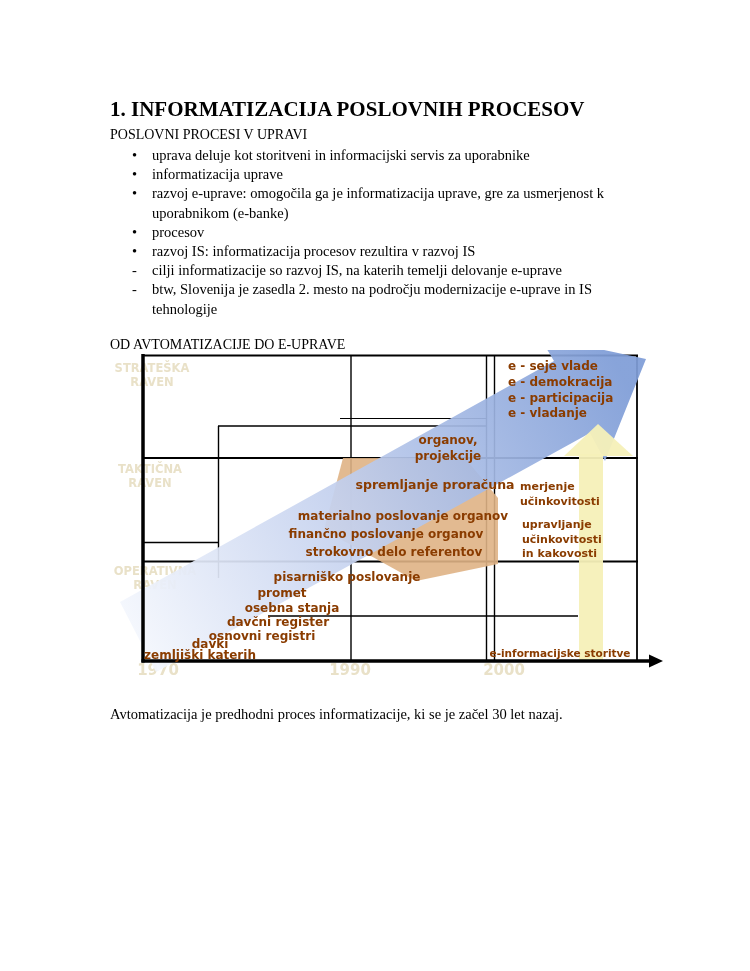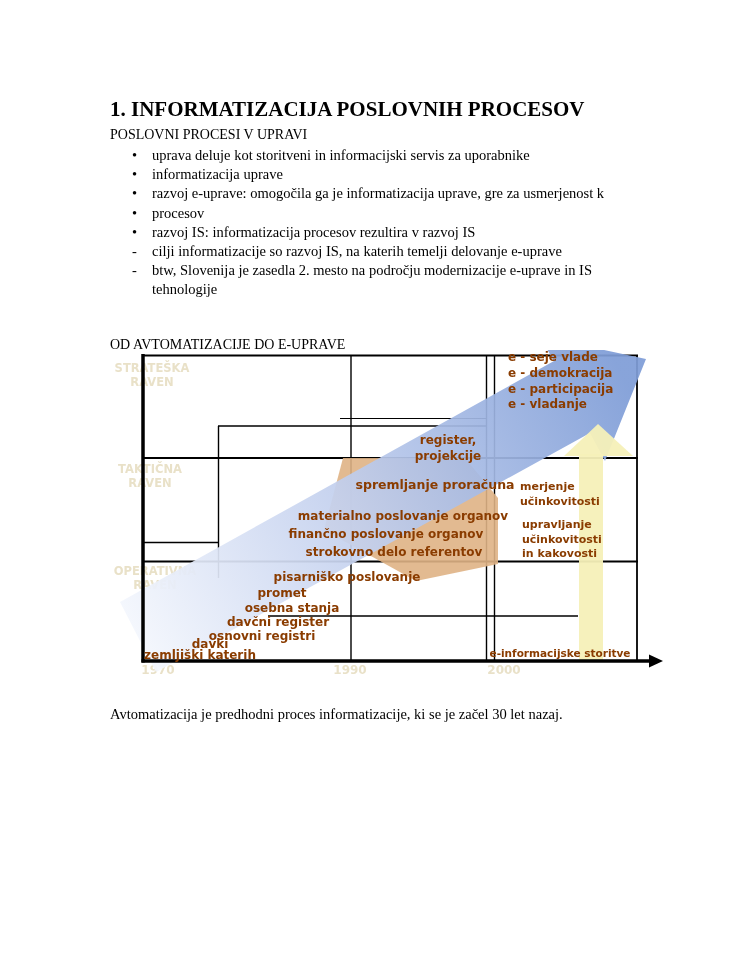--- a/index.html
+++ b/index.html
@@ -14,21 +14,21 @@
   .ln{white-space:nowrap;}
   .closing{left:110px;top:706px;font-size:14.5px;white-space:nowrap;}
 
   .diagram{left:110px;top:350px;width:555px;height:345px;}
   .diagram svg{position:absolute;left:0;top:0;z-index:2;}
   .cream,.dl{position:absolute;font-family:"DejaVu Sans","Liberation Sans",sans-serif;
              font-weight:bold;white-space:nowrap;}
   .cream{color:#e9e1c8;z-index:1;font-size:11.5px;line-height:13.5px;text-align:center;}
   .dl{color:#8a3c00;z-index:3;font-size:12px;line-height:14px;}
   .c{transform:translateX(-50%);text-align:center;}
-  .yr{font-size:12px;}
+  .yr{font-size:15px;}
   .sm{font-size:11px;line-height:14.5px;}
   .xs{font-size:10.5px;}
   .eblk{line-height:15.8px;}
   .an{line-height:15.5px;}
 </style>
 </head>
 <body>
 
 <div class="page">
 
@@ -41,20 +41,21 @@
       <span class="mk">•</span>
       <div class="ln">uprava deluje kot storitveni in informacijski servis za uporabnike</div>
     </div>
     <div class="li">
       <span class="mk">•</span>
       <div class="ln">informatizacija uprave</div>
     </div>
     <div class="li">
       <span class="mk">•</span>
       <div class="ln">razvoj e-uprave: omogočila ga je informatizacija uprave, gre za usmerjenost k</div>
+      <div class="ln">uporabnikom (e-banke)</div>
     </div>
     <div class="li">
       <span class="mk">•</span>
       <div class="ln">procesov</div>
     </div>
     <div class="li">
       <span class="mk">•</span>
       <div class="ln">razvoj IS: informatizacija procesov rezultira v razvoj IS</div>
     </div>
     <div class="li">
@@ -114,28 +115,28 @@
       <polygon points="10,252 444,11 429,-14 536,9 495,111 480,83 46,322" fill="url(#bg1)" opacity="0.93"></polygon>
       <rect x="469" y="104" width="24" height="206" opacity="0.95" fill="#f6f0b8"></rect>
       <polygon points="488,74 523,106 454,106" opacity="0.95" fill="#f6f0b8"></polygon>
       <g stroke="#000000">
         <line x1="33" y1="4" x2="33" y2="312.5" stroke-width="3.5"></line>
         <line x1="31.5" y1="311" x2="539" y2="311" stroke-width="3.5"></line>
       </g>
       <polygon points="539,304.5 553,311 539,317.5" fill="#000000"></polygon>
     </svg>
 
-    <div class="dl eblk" style="left:398px;top:0;">
+    <div class="dl eblk" style="left:398px;top:9px;">
       <div>e - seje vlade</div>
       <div>e - demokracija</div>
       <div>e - participacija</div>
       <div>e - vladanje</div>
     </div>
     <div class="dl c an" style="left:338px;top:83px;">
-      <div>register,</div>
+      <div>organov,</div>
       <div>projekcije</div>
     </div>
     <div class="dl c" style="left:325px;top:128px;font-size:12.5px;">spremljanje proračuna</div>
     <div class="dl sm" style="left:410px;top:130px;">
       <div>merjenje</div>
       <div>učinkovitosti</div>
     </div>
     <div class="dl c" style="left:293px;top:159px;">materialno poslovanje organov</div>
     <div class="dl c" style="left:276px;top:177px;">finančno poslovanje organov</div>
     <div class="dl sm" style="left:412px;top:168px;">

